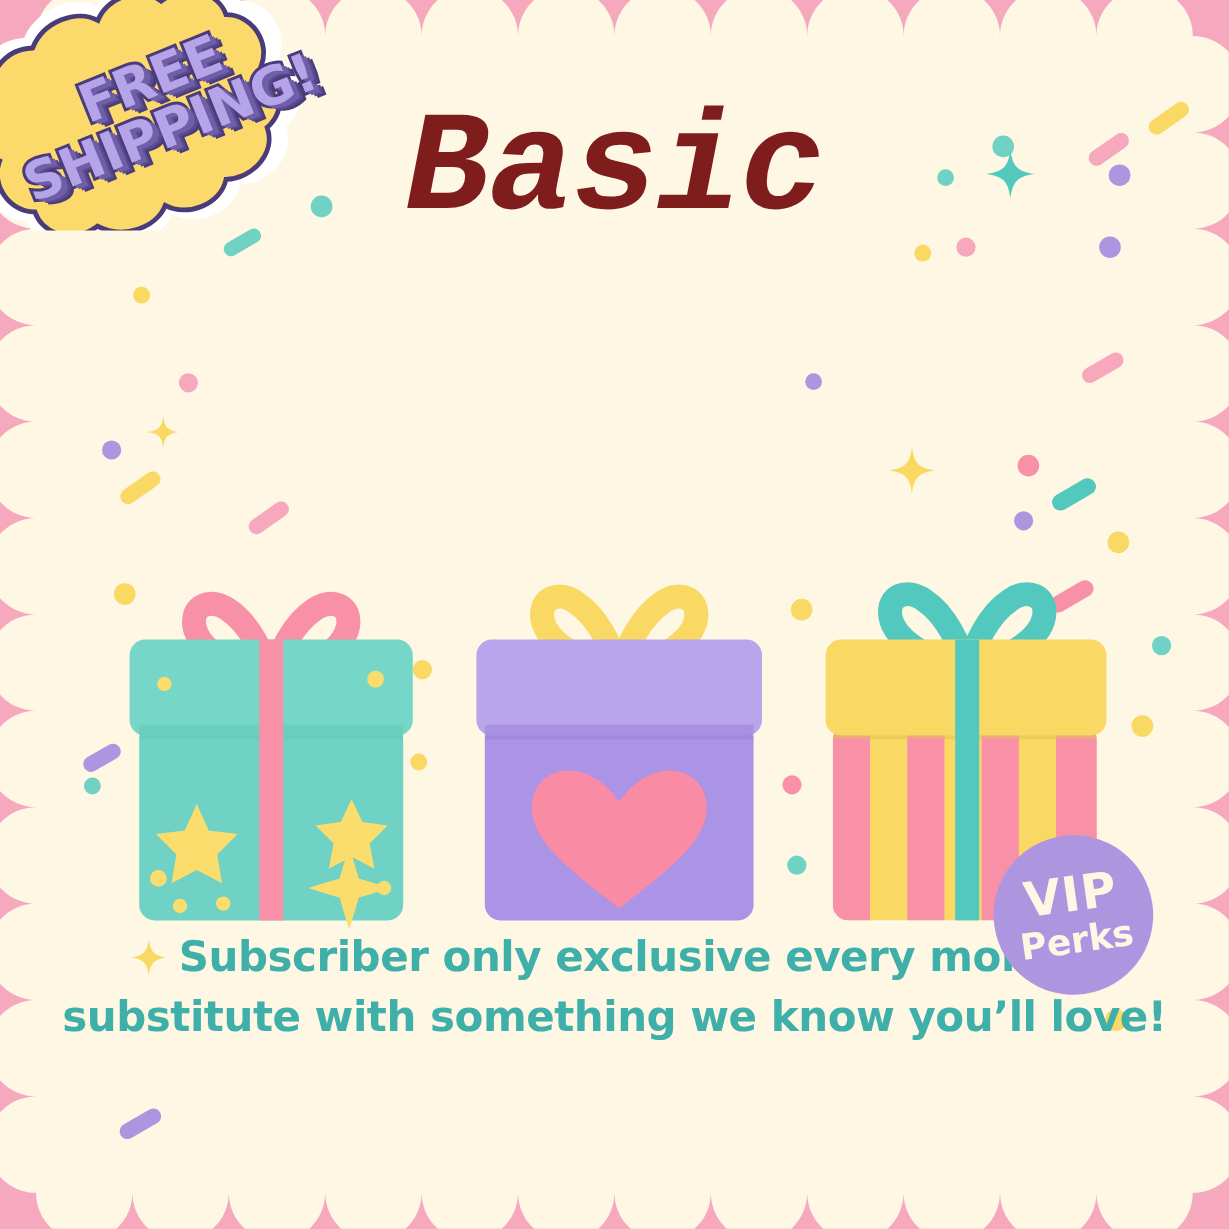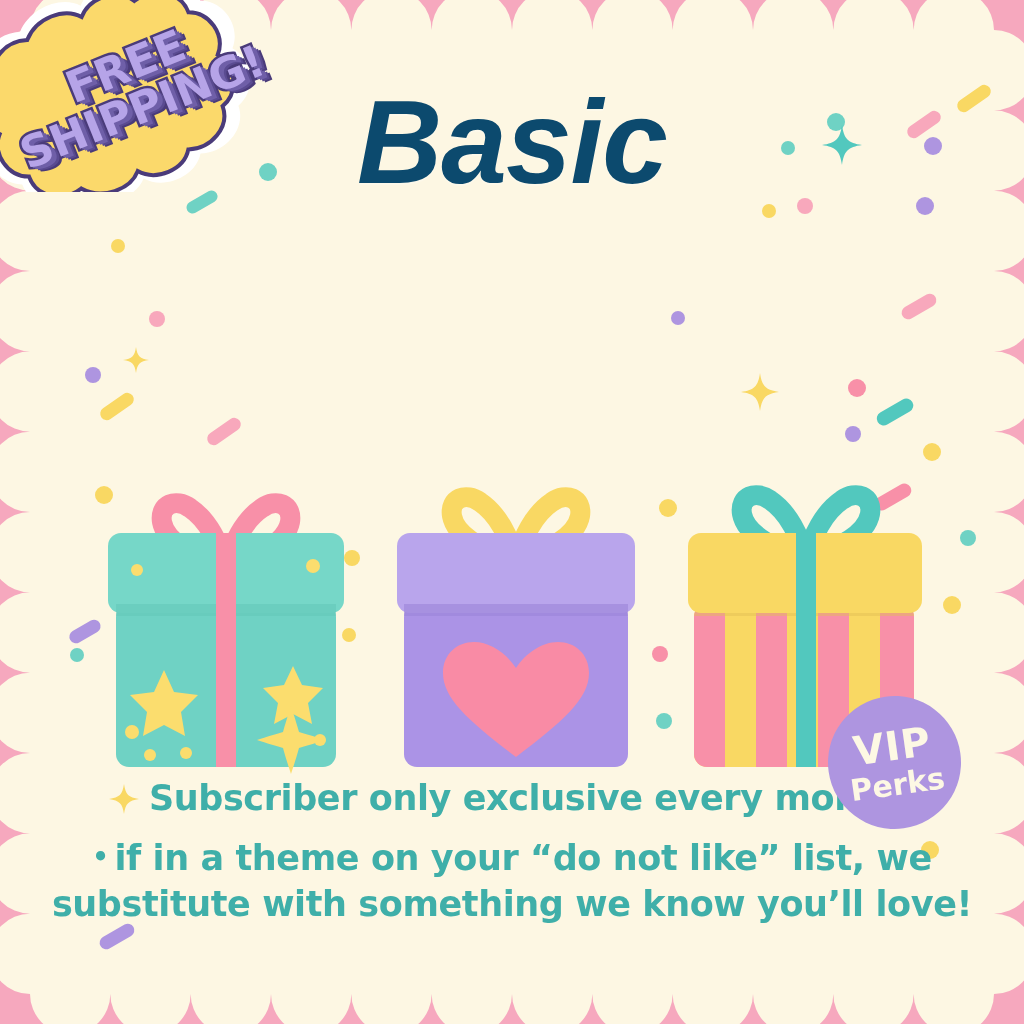--- a/index.html
+++ b/index.html
@@ -20,22 +20,22 @@
   .dot{ position:absolute; border-radius:50%; }
   .dash{ position:absolute; border-radius:99px; }
   .spark{ position:absolute; }
 
   
   .title{
     position:absolute;
     left:0; right:0;
     top:88px;
     text-align:center;
-    color:#0c4a6e;
-    font-family:Liberation Sans, sans-serif;
+    color:#7f1d1d;
+    font-family:Liberation Mono, monospace;
     font-style:italic;
     font-weight:bold;
     line-height:0.93;
     letter-spacing:-1px;
     z-index:6;
     text-shadow:0 2px 0 rgba(255,255,255,.25);
   }
   .title .l1{ display:block; font-size:118px; }
   .title .l2{ display:block; font-size:118px; margin-top:-6px;}
   .title .l3{ display:block; font-size:118px; margin-top:-6px;}
@@ -245,23 +245,20 @@
   </div>
 
   <div class="copy">
     <div class="line1">
       <span class="sparkle-inline">
         <svg width="30" height="30" viewBox="0 0 40 40">
           <path d="M20 0 C22 14, 26 18, 40 20 C26 22, 22 26, 20 40 C18 26, 14 22, 0 20 C14 18, 18 14, 20 0 Z" fill="#F9D863"></path>
         </svg>
       </span><span>Subscriber only exclusive every month!</span>
     </div>
-    <div class="line2">
-      <span class="bullet-inline">•</span><span>if in a theme on your “do not like” list, we</span>
-    </div>
     <div class="line3">substitute with something we know you’ll love!</div>
   </div>
 
   <div class="ship">
     <svg width="300" height="210" viewBox="0 0 300 210">
       <g transform="rotate(-20 150 100)">
         <path fill="#FFFFFF" d="M60 14 C78 -6, 112 -6, 126 10 C 142 -8, 176 -6, 188 14
                  C 212 6, 240 22, 240 46 C 262 54, 270 84, 254 102
                  C 270 120, 262 150, 240 158 C 240 182, 212 198, 188 190
                  C 176 210, 142 212, 126 194 C 112 210, 78 210, 60 190

